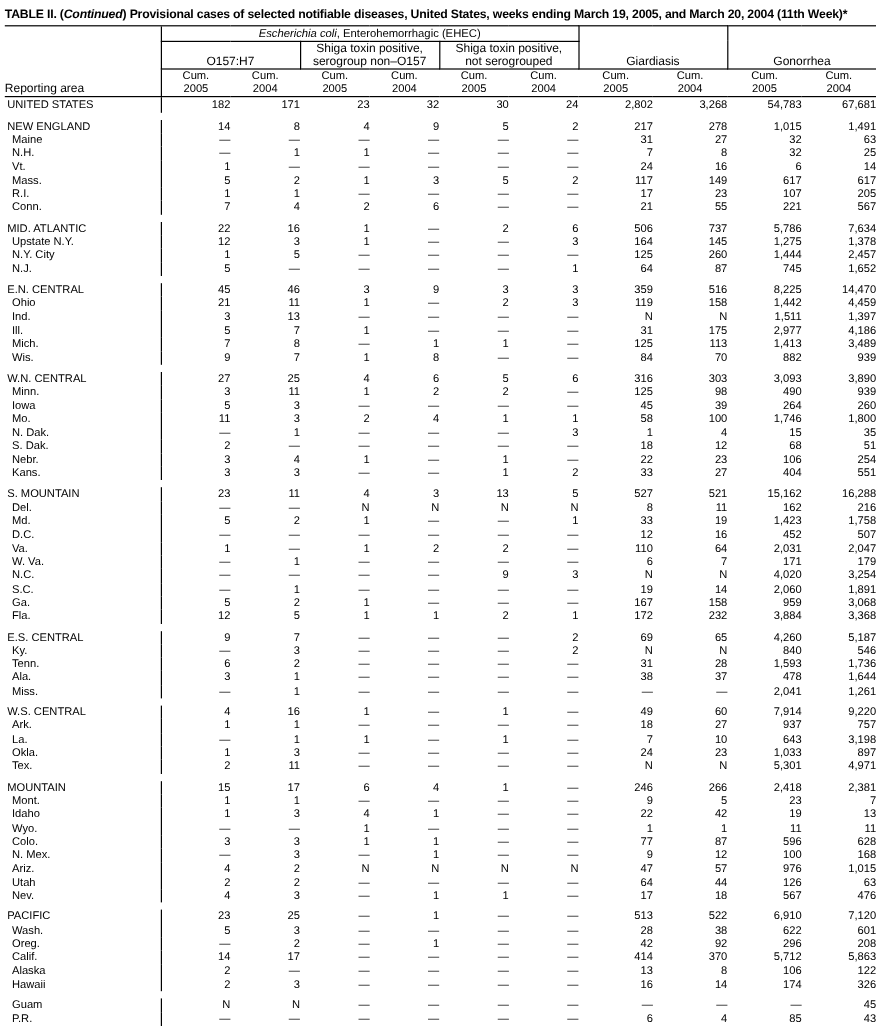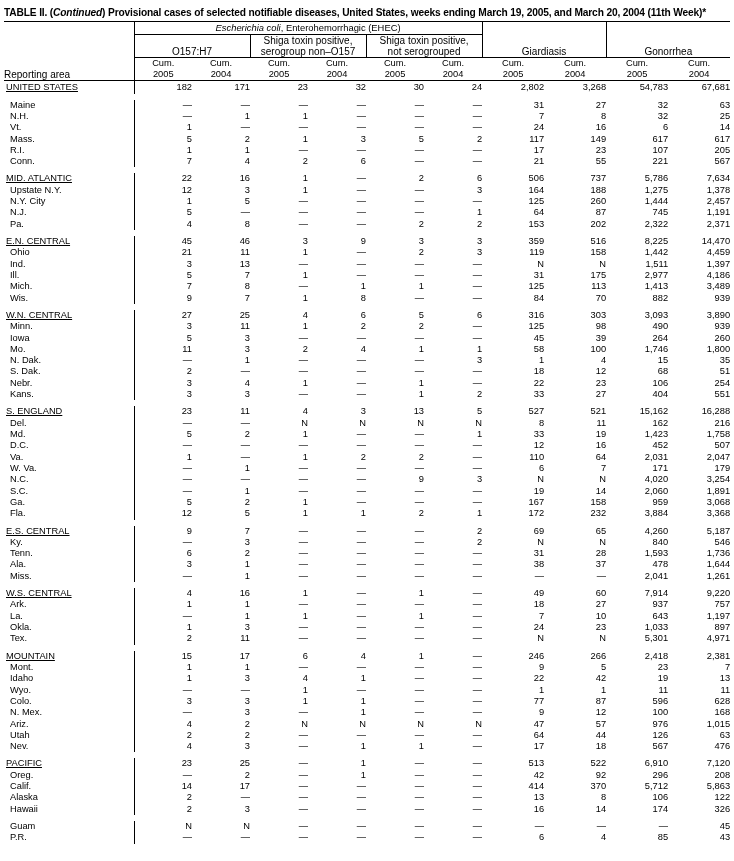--- a/index.html
+++ b/index.html
@@ -84,21 +84,21 @@
   .vr { border-right: 0.9px solid #000; }
 
   
   tr.drow td { line-height: 11.32px; height: 11.32px; }
   td.area {
     text-align: left;
     padding-left: 2px;
     white-space: nowrap;
     font-size: 9.3px;
   }
-  td.area.region { padding-left: 2px; text-decoration: underline; }
+  td.area.region { padding-left: 2px; }
   td.area.state  { padding-left: 6px; }
   td.num {
     text-align: right;
     padding-right: 12px;
     font-size: 9.3px;
     white-space: nowrap;
   }
   tr.spacer td { height: 6px; line-height: 6px; font-size: 1px; }
   tr.usrow td { line-height: 13px; height: 13px; }
 </style>
@@ -179,20 +179,33 @@
           <td class="num">24</td>
           <td class="num">2,802</td>
           <td class="num">3,268</td>
           <td class="num">54,783</td>
           <td class="num">67,681</td>
         </tr>
         <tr class="spacer">
           <td colspan="11"></td>
         </tr>
         <tr class="drow">
+          <td class="area region">NEW ENGLAND</td>
+          <td class="num vl">14</td>
+          <td class="num">8</td>
+          <td class="num">4</td>
+          <td class="num">9</td>
+          <td class="num">5</td>
+          <td class="num">2</td>
+          <td class="num">217</td>
+          <td class="num">278</td>
+          <td class="num">1,015</td>
+          <td class="num">1,491</td>
+        </tr>
+        <tr class="drow">
           <td class="area state">Maine</td>
           <td class="num vl">—</td>
           <td class="num">—</td>
           <td class="num">—</td>
           <td class="num">—</td>
           <td class="num">—</td>
           <td class="num">—</td>
           <td class="num">31</td>
           <td class="num">27</td>
           <td class="num">32</td>
@@ -281,21 +294,21 @@
         </tr>
         <tr class="drow">
           <td class="area state">Upstate N.Y.</td>
           <td class="num vl">12</td>
           <td class="num">3</td>
           <td class="num">1</td>
           <td class="num">—</td>
           <td class="num">—</td>
           <td class="num">3</td>
           <td class="num">164</td>
-          <td class="num">188</td>
+          <td class="num">145</td>
           <td class="num">1,275</td>
           <td class="num">1,378</td>
         </tr>
         <tr class="drow">
           <td class="area state">N.Y. City</td>
           <td class="num vl">1</td>
           <td class="num">5</td>
           <td class="num">—</td>
           <td class="num">—</td>
           <td class="num">—</td>
@@ -309,34 +322,21 @@
           <td class="area state">N.J.</td>
           <td class="num vl">5</td>
           <td class="num">—</td>
           <td class="num">—</td>
           <td class="num">—</td>
           <td class="num">—</td>
           <td class="num">1</td>
           <td class="num">64</td>
           <td class="num">87</td>
           <td class="num">745</td>
-          <td class="num">1,191</td>
-        </tr>
-        <tr class="drow">
-          <td class="area state">Pa.</td>
-          <td class="num vl">4</td>
-          <td class="num">8</td>
-          <td class="num">—</td>
-          <td class="num">—</td>
-          <td class="num">2</td>
-          <td class="num">2</td>
-          <td class="num">153</td>
-          <td class="num">202</td>
-          <td class="num">2,322</td>
-          <td class="num">2,371</td>
+          <td class="num">1,652</td>
         </tr>
         <tr class="spacer">
           <td colspan="11"></td>
         </tr>
         <tr class="drow">
           <td class="area region">E.N. CENTRAL</td>
           <td class="num vl">45</td>
           <td class="num">46</td>
           <td class="num">3</td>
           <td class="num">9</td>
@@ -516,21 +516,21 @@
           <td class="num">2</td>
           <td class="num">33</td>
           <td class="num">27</td>
           <td class="num">404</td>
           <td class="num">551</td>
         </tr>
         <tr class="spacer">
           <td colspan="11"></td>
         </tr>
         <tr class="drow">
-          <td class="area region">S. ENGLAND</td>
+          <td class="area region">S. MOUNTAIN</td>
           <td class="num vl">23</td>
           <td class="num">11</td>
           <td class="num">4</td>
           <td class="num">3</td>
           <td class="num">13</td>
           <td class="num">5</td>
           <td class="num">527</td>
           <td class="num">521</td>
           <td class="num">15,162</td>
           <td class="num">16,288</td>
@@ -753,21 +753,21 @@
           <td class="area state">La.</td>
           <td class="num vl">—</td>
           <td class="num">1</td>
           <td class="num">1</td>
           <td class="num">—</td>
           <td class="num">1</td>
           <td class="num">—</td>
           <td class="num">7</td>
           <td class="num">10</td>
           <td class="num">643</td>
-          <td class="num">1,197</td>
+          <td class="num">3,198</td>
         </tr>
         <tr class="drow">
           <td class="area state">Okla.</td>
           <td class="num vl">1</td>
           <td class="num">3</td>
           <td class="num">—</td>
           <td class="num">—</td>
           <td class="num">—</td>
           <td class="num">—</td>
           <td class="num">24</td>
@@ -916,20 +916,33 @@
           <td class="num vl">23</td>
           <td class="num">25</td>
           <td class="num">—</td>
           <td class="num">1</td>
           <td class="num">—</td>
           <td class="num">—</td>
           <td class="num">513</td>
           <td class="num">522</td>
           <td class="num">6,910</td>
           <td class="num">7,120</td>
+        </tr>
+        <tr class="drow">
+          <td class="area state">Wash.</td>
+          <td class="num vl">5</td>
+          <td class="num">3</td>
+          <td class="num">—</td>
+          <td class="num">—</td>
+          <td class="num">—</td>
+          <td class="num">—</td>
+          <td class="num">28</td>
+          <td class="num">38</td>
+          <td class="num">622</td>
+          <td class="num">601</td>
         </tr>
         <tr class="drow">
           <td class="area state">Oreg.</td>
           <td class="num vl">—</td>
           <td class="num">2</td>
           <td class="num">—</td>
           <td class="num">1</td>
           <td class="num">—</td>
           <td class="num">—</td>
           <td class="num">42</td>

